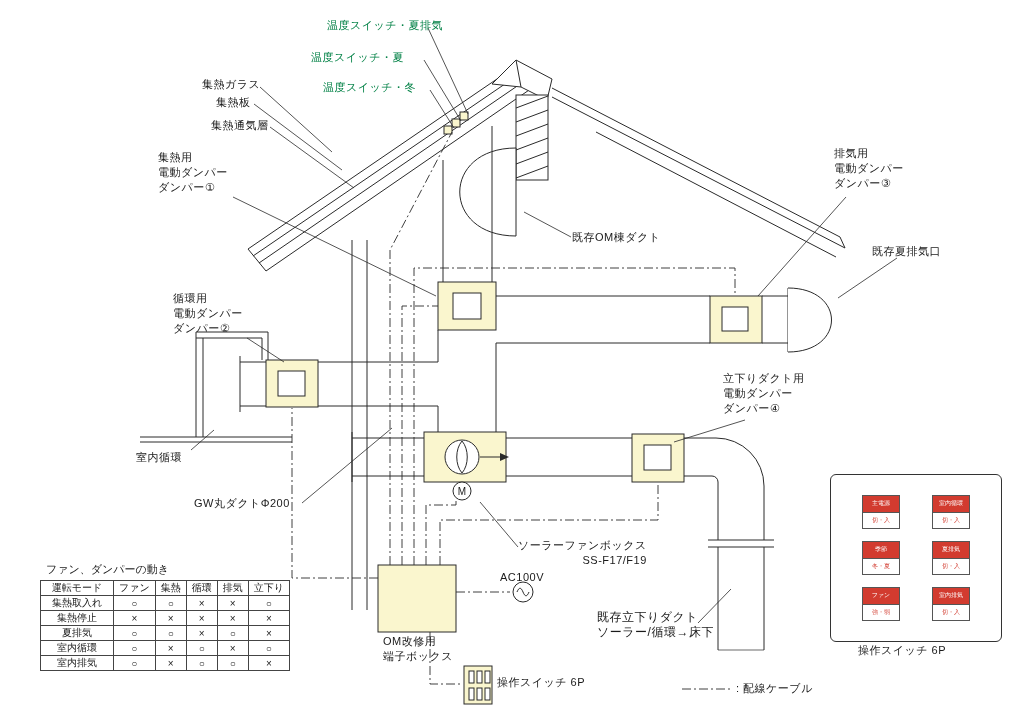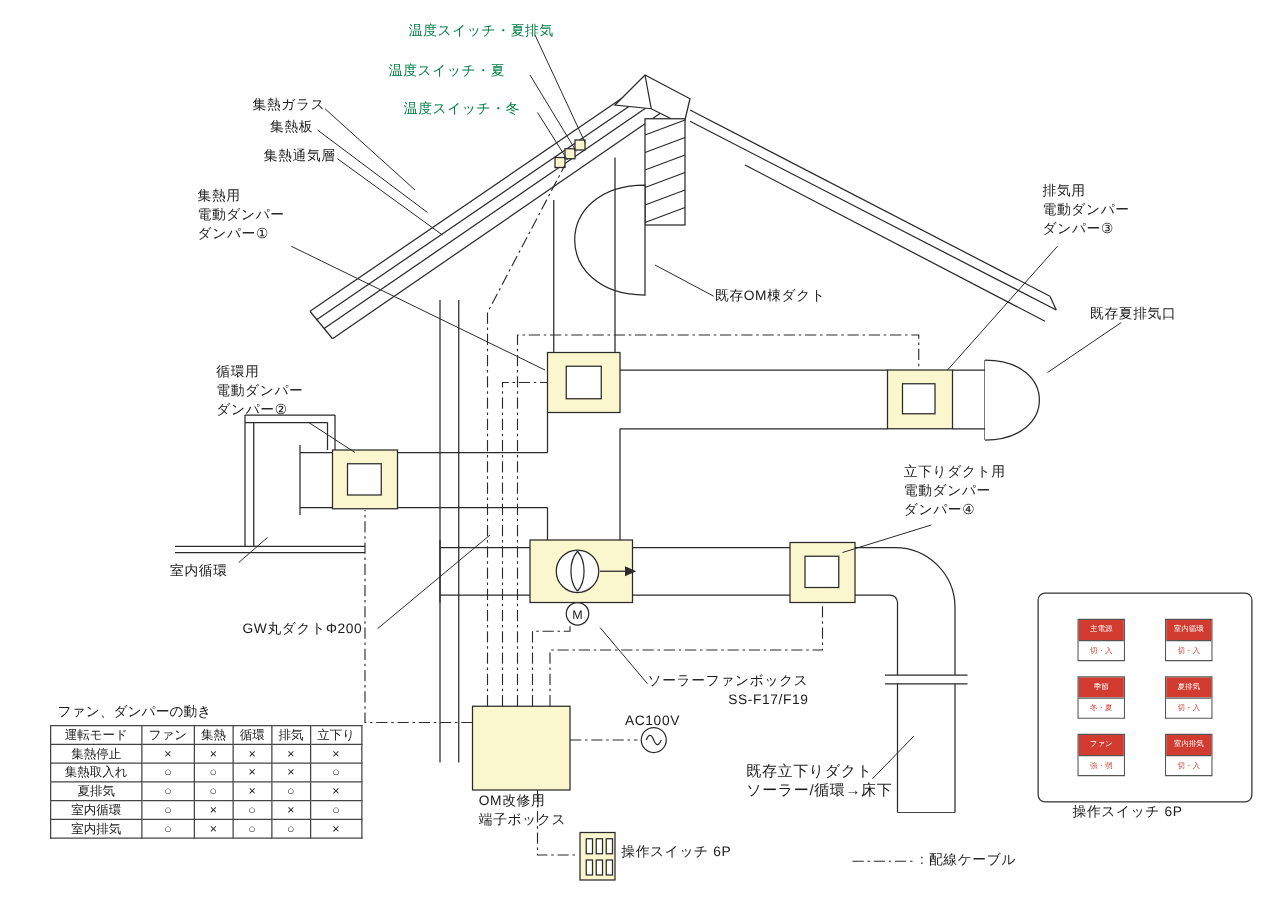--- a/index.html
+++ b/index.html
@@ -243,34 +243,34 @@
           <th>運転モード</th>
           <th>ファン</th>
           <th>集熱</th>
           <th>循環</th>
           <th>排気</th>
           <th>立下り</th>
         </tr>
       </thead>
   <tbody id="tbody">
         <tr>
+          <td>集熱取入れ</td>
+          <td>○</td>
+          <td>○</td>
+          <td>×</td>
+          <td>×</td>
+          <td>○</td>
+        </tr>
+        <tr>
           <td>集熱停止</td>
           <td>×</td>
           <td>×</td>
           <td>×</td>
           <td>×</td>
           <td>×</td>
-        </tr>
-        <tr>
-          <td>集熱取入れ</td>
-          <td>○</td>
-          <td>○</td>
-          <td>×</td>
-          <td>×</td>
-          <td>○</td>
         </tr>
         <tr>
           <td>夏排気</td>
           <td>○</td>
           <td>○</td>
           <td>×</td>
           <td>○</td>
           <td>×</td>
         </tr>
         <tr>

